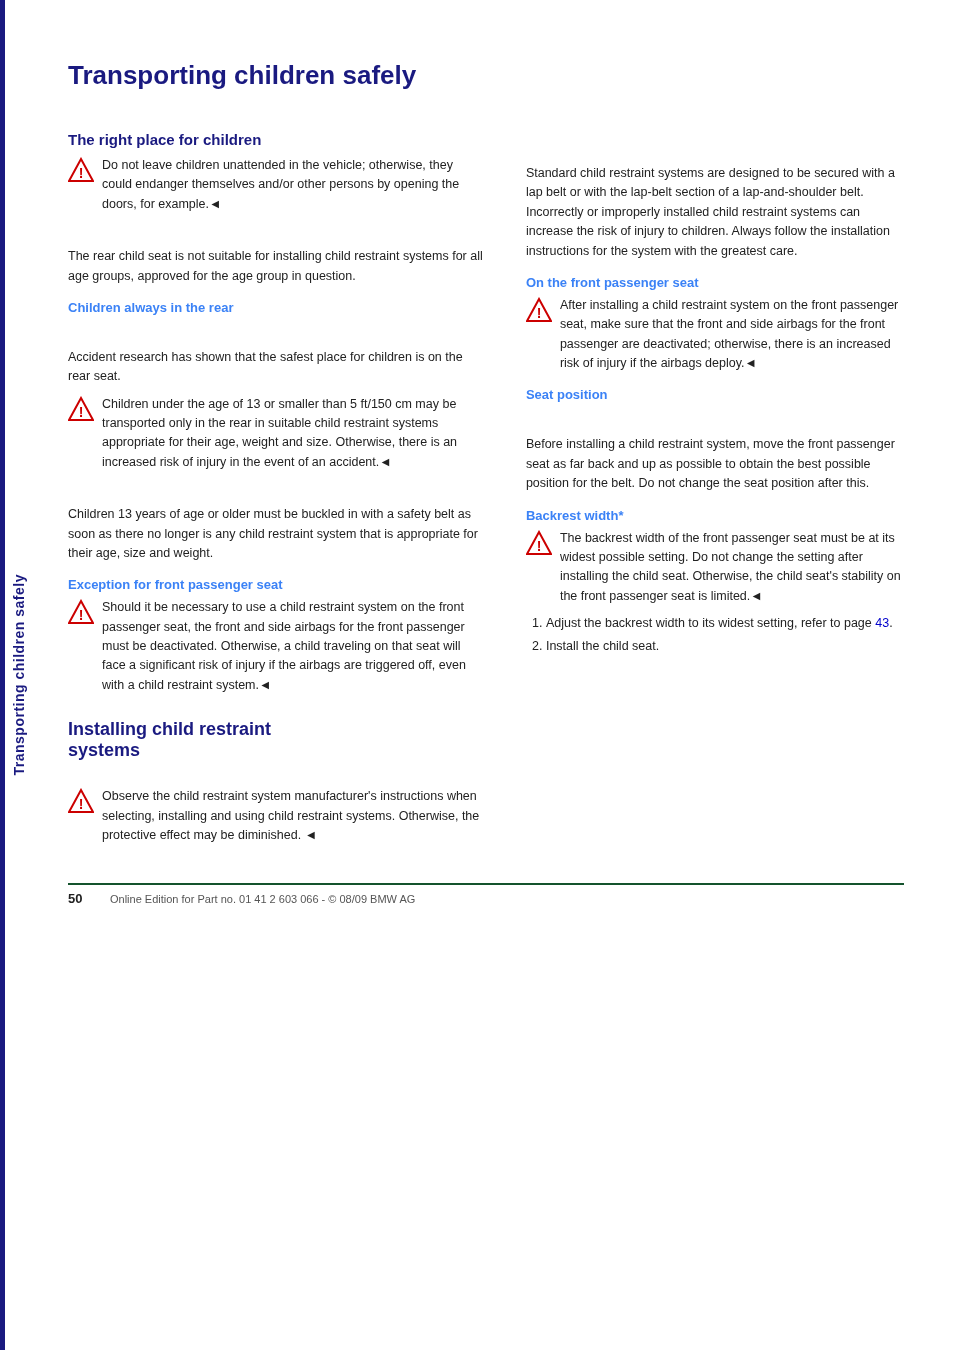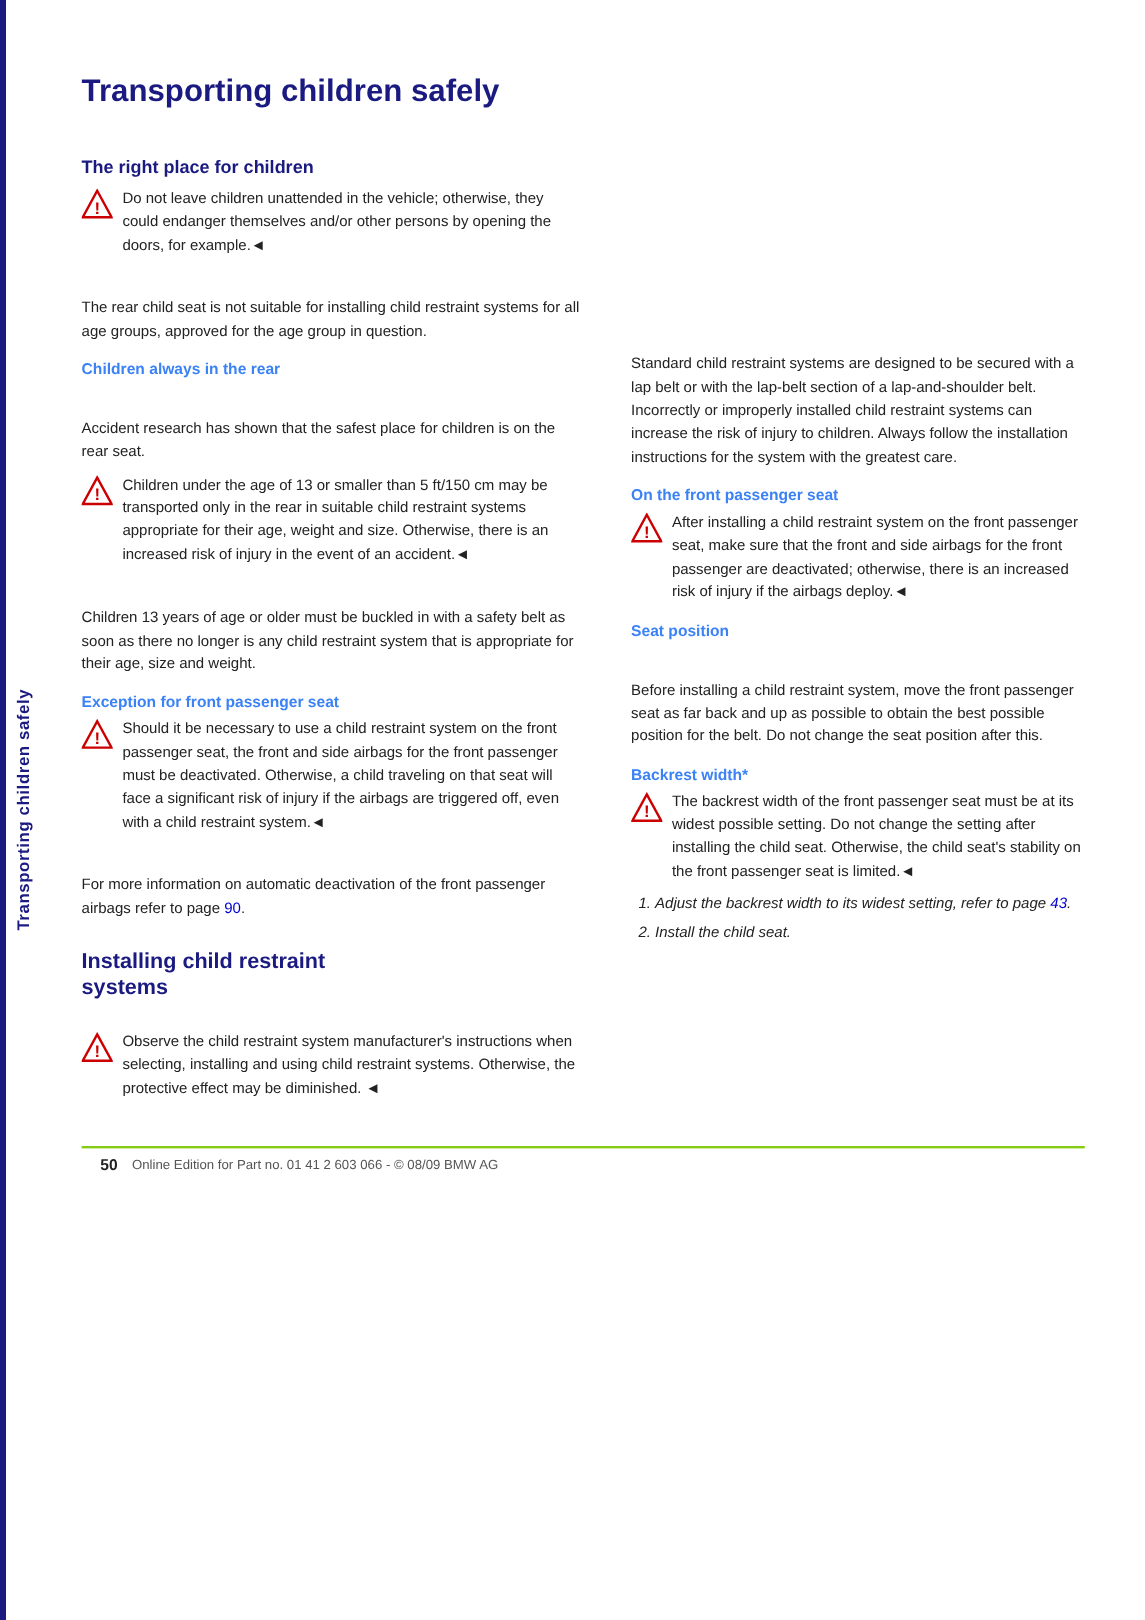--- a/index.html
+++ b/index.html
@@ -54,21 +54,20 @@
       font-size: 26px;
       font-weight: bold;
       color: #1a1a80;
       margin-bottom: 30px;
       padding-bottom: 10px;
     }
 
     .two-col {
       display: flex;
       gap: 42px;
-      align-items: center;
     }
 
     .col-left {
       flex: 1.1;
     }
 
     .col-right {
       flex: 1;
     }
 
@@ -127,30 +126,28 @@
 
     .ordered-list {
       padding-left: 20px;
       margin-bottom: 8px;
     }
 
     .ordered-list li {
       font-size: 12.5px;
       line-height: 1.55;
       margin-bottom: 4px;
-      font-style: italic;
     }
 
     .page-footer {
       display: flex;
       align-items: center;
       margin-top: 30px;
-      border-top: 2px solid #84cc16;
+      border-top: 2px solid #14532d;
       padding-top: 6px;
-      text-align: right;
     }
 
     .page-number {
       font-size: 13px;
       font-weight: bold;
       color: #222;
       margin-right: 12px;
       min-width: 30px;
     }
 
@@ -218,21 +215,20 @@
       <div class="warning-block">
         <div class="warning-icon">
           <svg viewBox="0 0 26 26" xmlns="http://www.w3.org/2000/svg">
             <polygon points="13,2 25,24 1,24" fill="none" stroke="#cc0000" stroke-width="2"></polygon>
             <text x="13" y="21" text-anchor="middle" font-size="14" font-weight="bold" fill="#cc0000">!</text>
           </svg>
         </div>
         <span class="warning-text">Should it be necessary to use a child restraint system on the front passenger seat, the front and side airbags for the front passenger must be deactivated. Otherwise, a child traveling on that seat will face a significant risk of injury if the airbags are triggered off, even with a child restraint system.◄</span>
       </div>
 
-      <p>For more information on automatic deactivation of the front passenger airbags refer to page <a class="link-blue">90</a>.</p>
 
       <div class="installing-title">Installing child restraint<br>systems</div>
 
       <div class="warning-block">
         <div class="warning-icon">
           <svg viewBox="0 0 26 26" xmlns="http://www.w3.org/2000/svg">
             <polygon points="13,2 25,24 1,24" fill="none" stroke="#cc0000" stroke-width="2"></polygon>
             <text x="13" y="21" text-anchor="middle" font-size="14" font-weight="bold" fill="#cc0000">!</text>
           </svg>
         </div>

